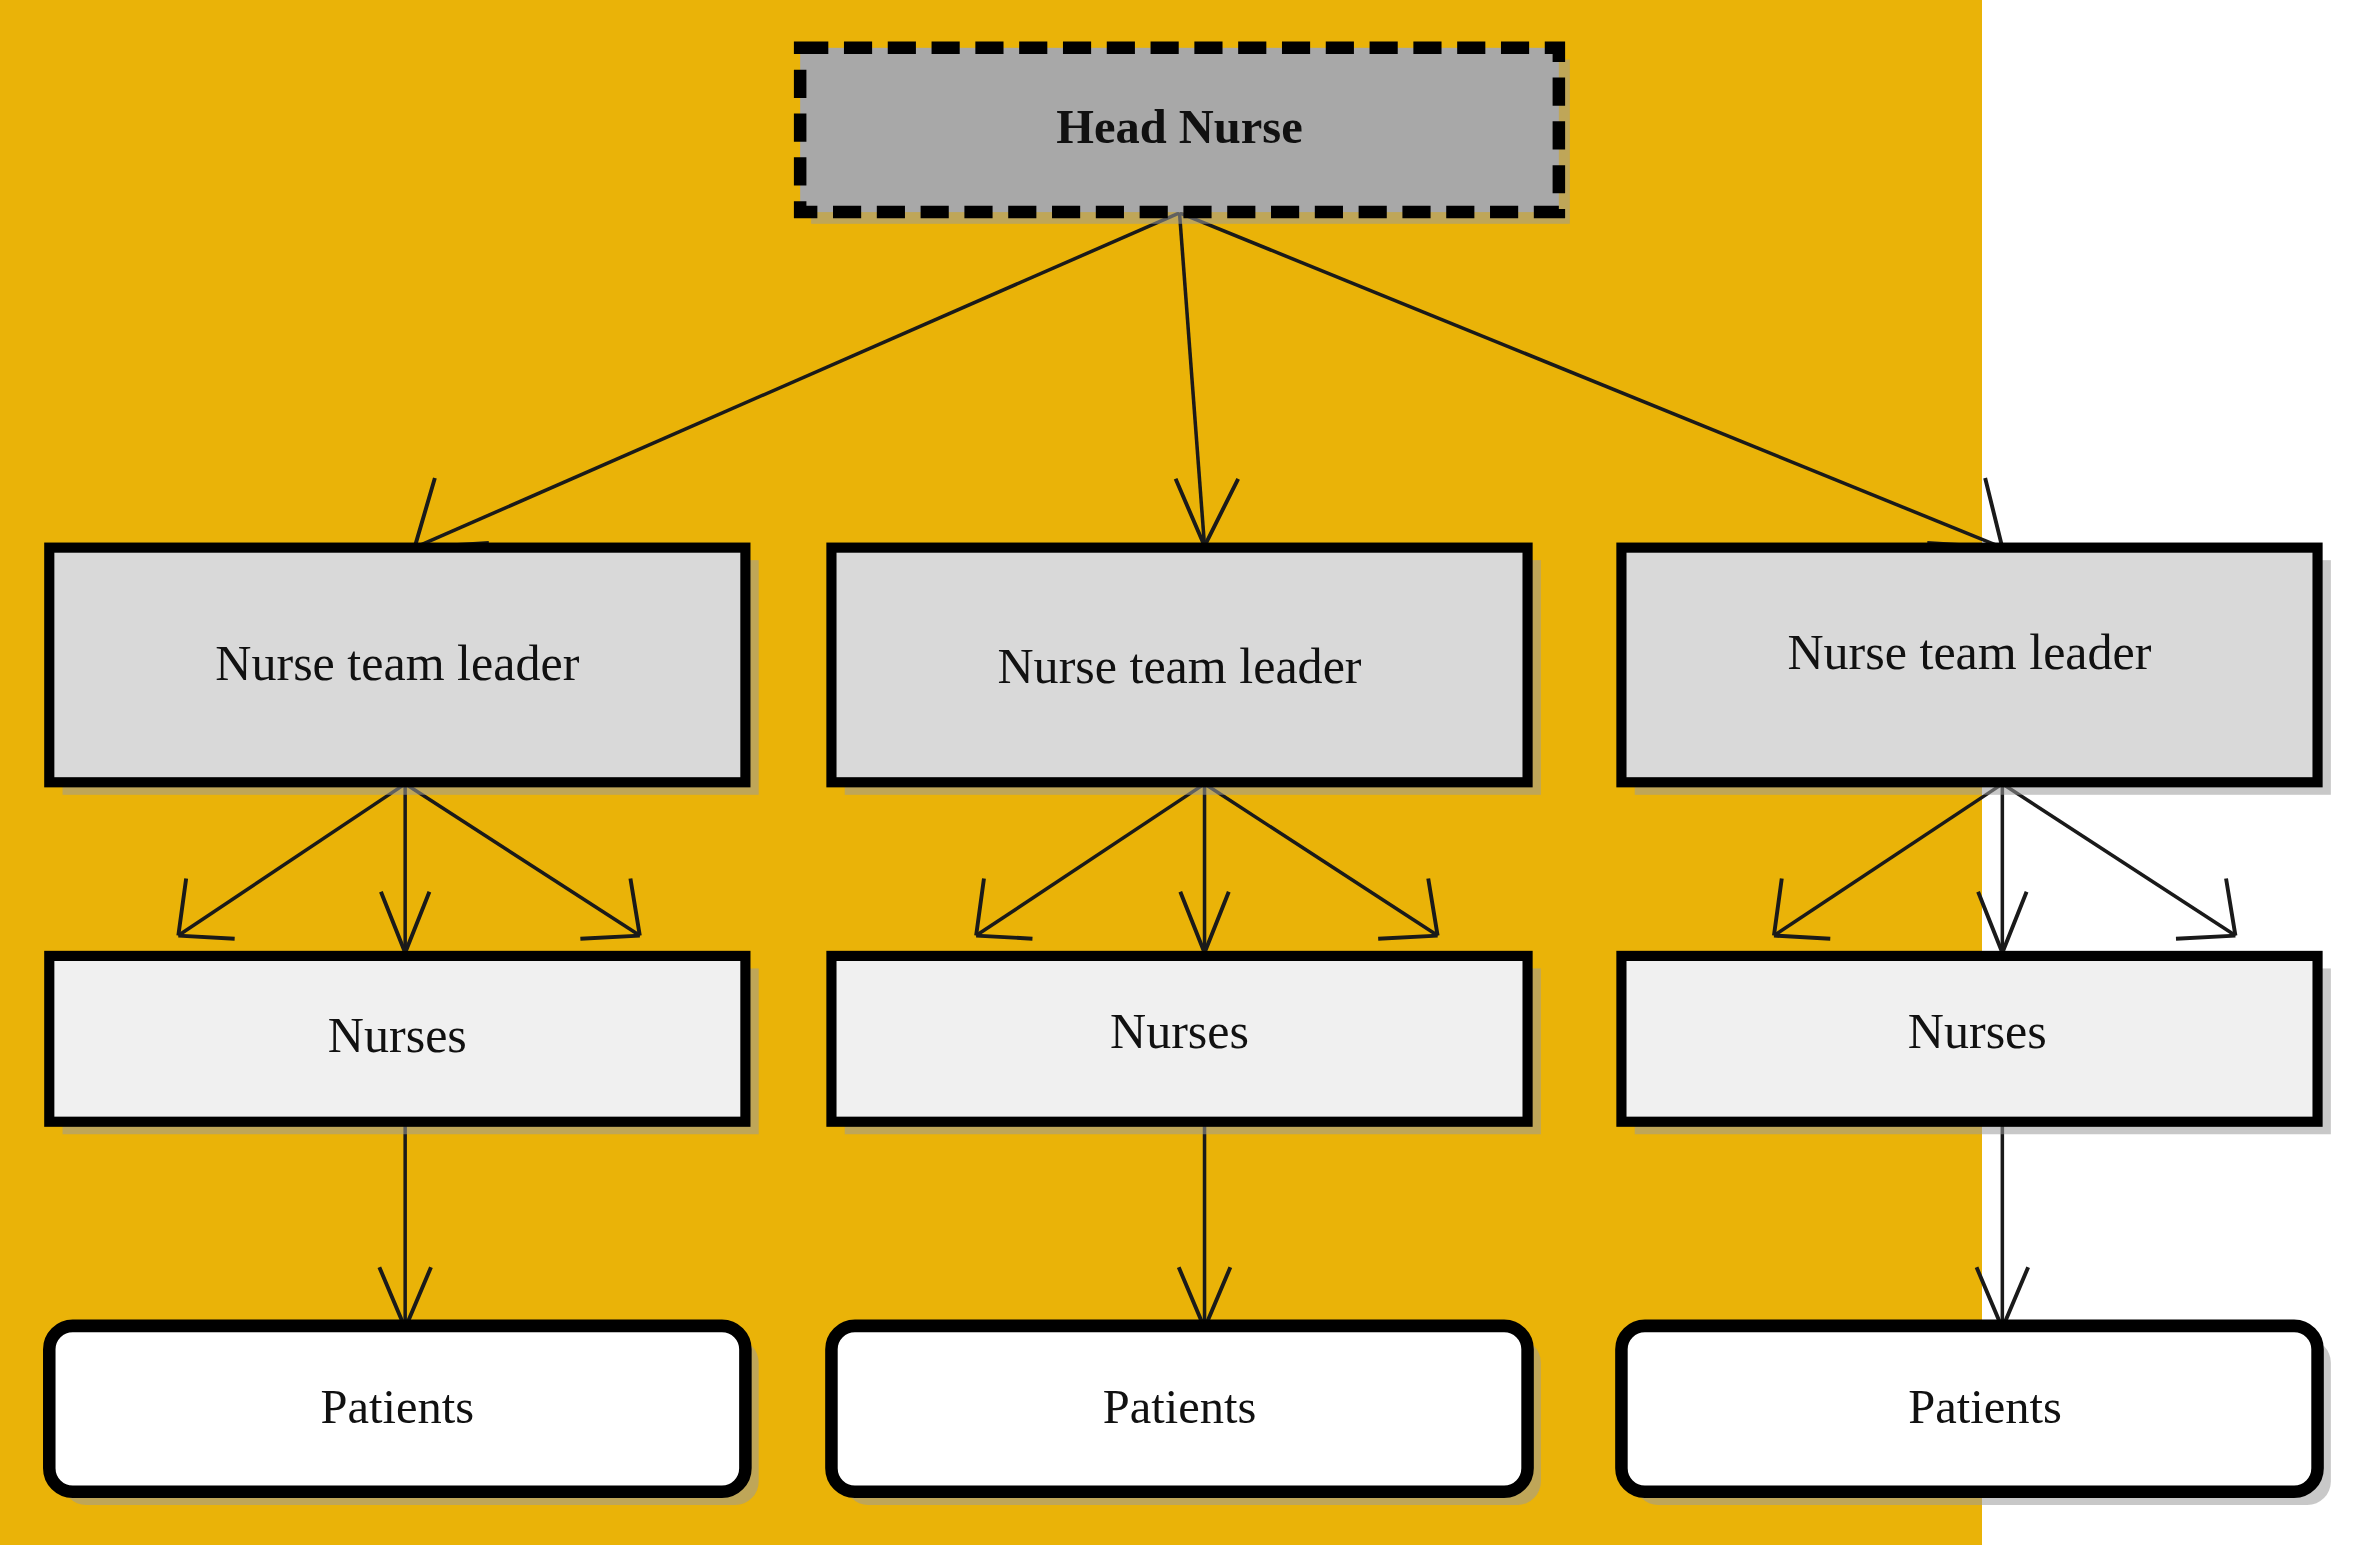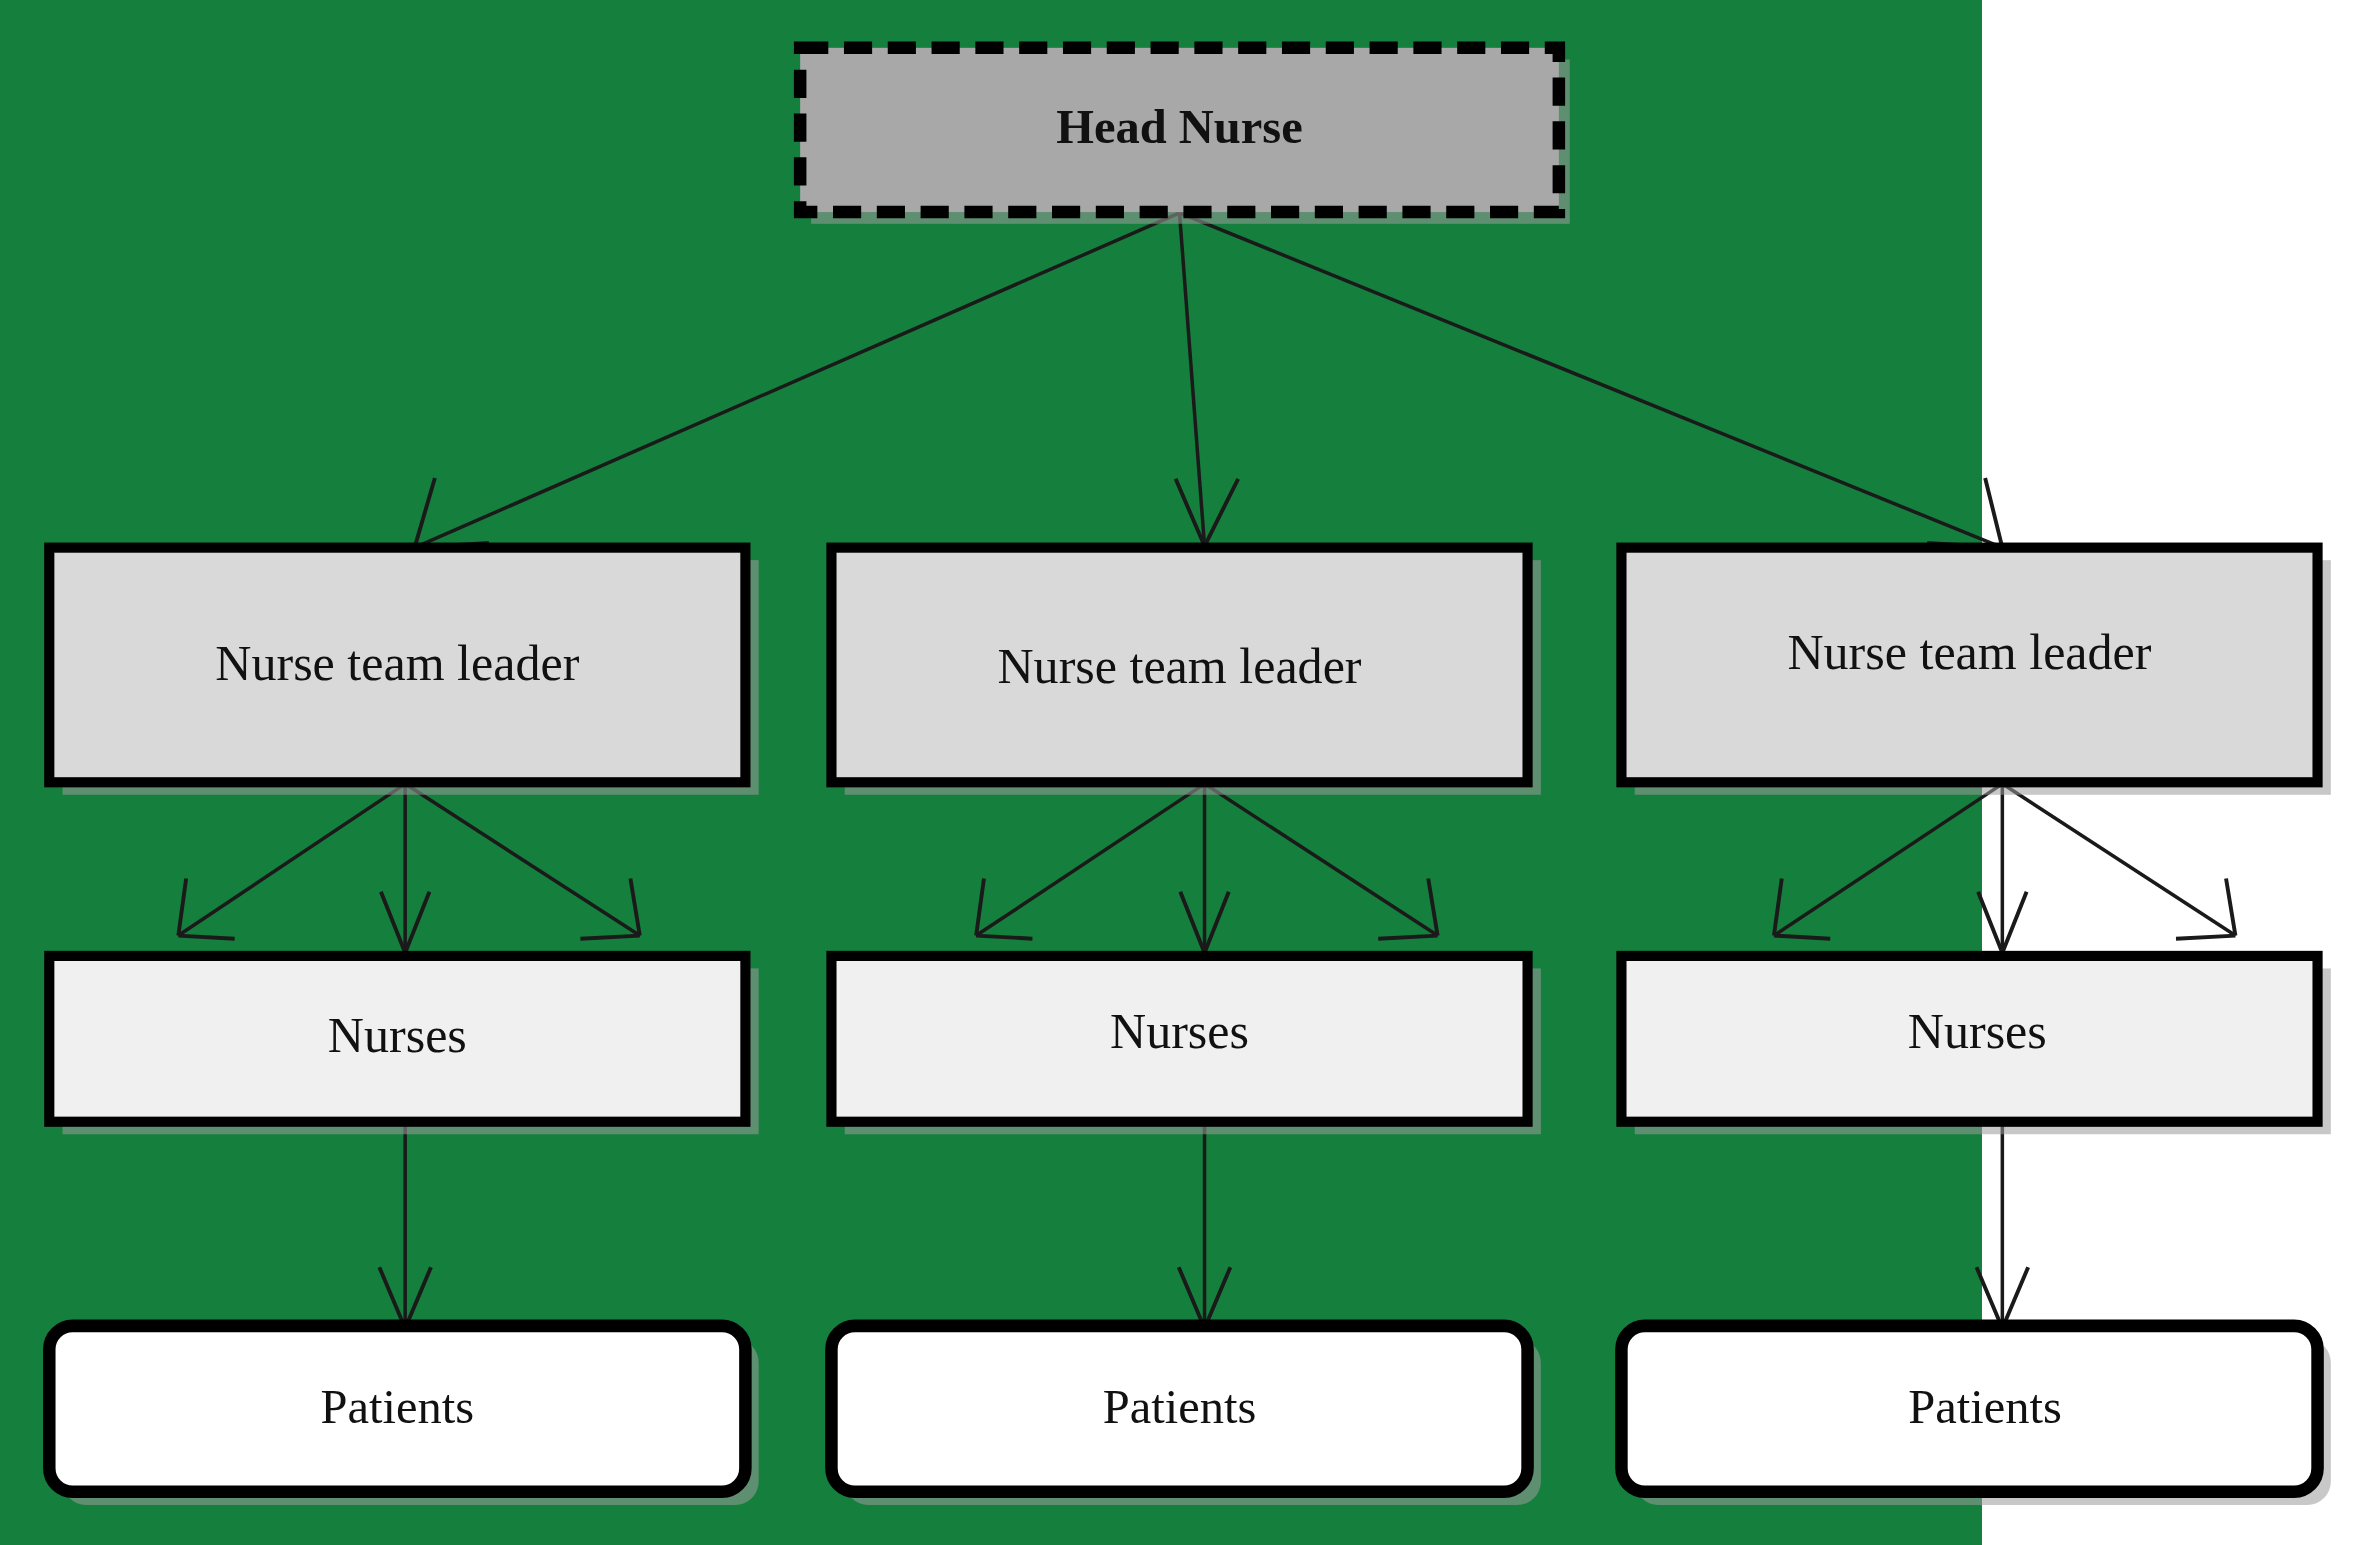--- a/index.html
+++ b/index.html
@@ -10,21 +10,21 @@
   body {
     width: 2377px;
     height: 1545px;
     font-family: "Liberation Serif", "DejaVu Serif", serif;
     overflow: hidden;
   }
   #diagram-root {
     position: relative;
     width: 1982px;
     height: 1545px;
-    background: #15803d;
+    background: #eab308;
   }
   svg.org-chart {
     display: block;
     width: 2377px;
     height: 1545px;
   }
   .node-label {
     font-family: "Liberation Serif", "DejaVu Serif", serif;
     fill: #111111;
     text-anchor: middle;

